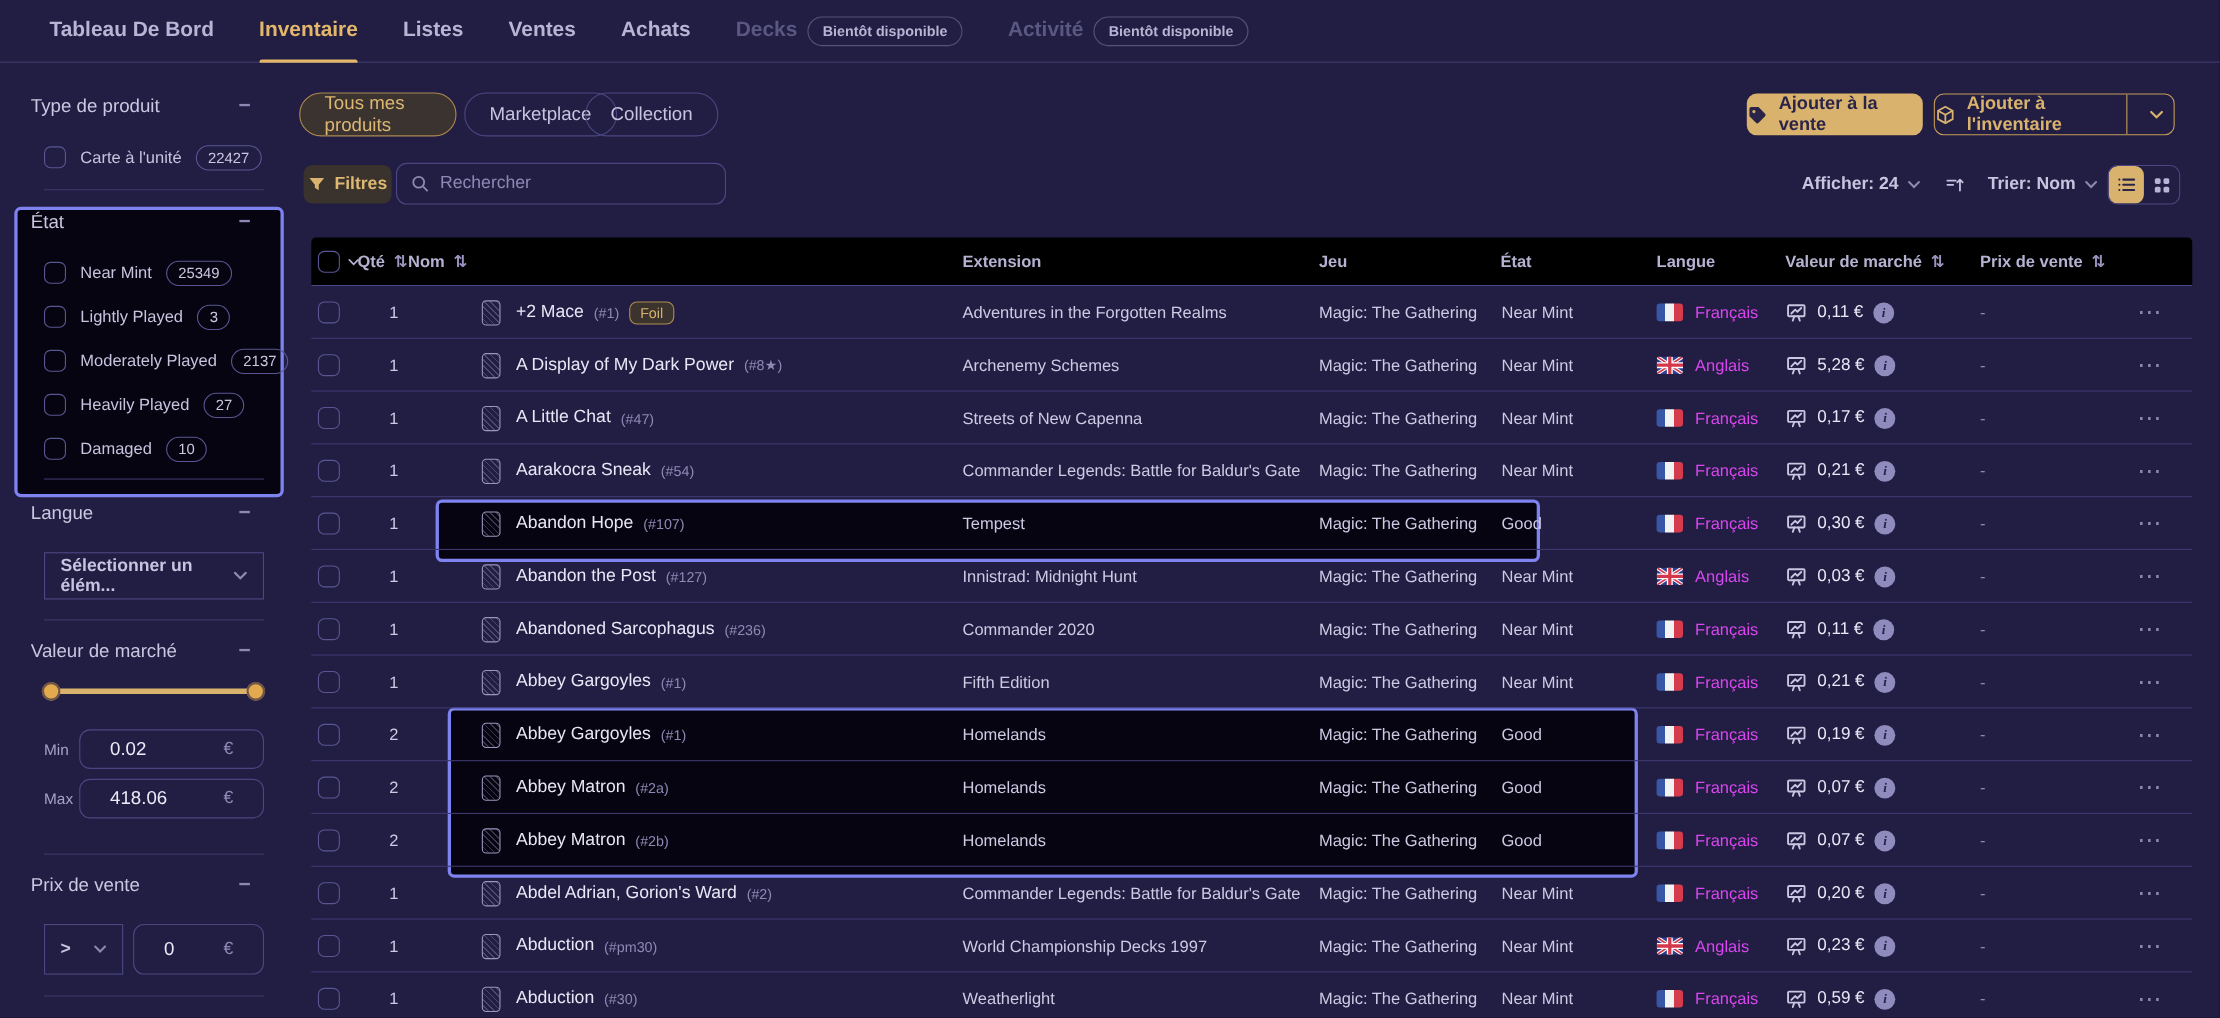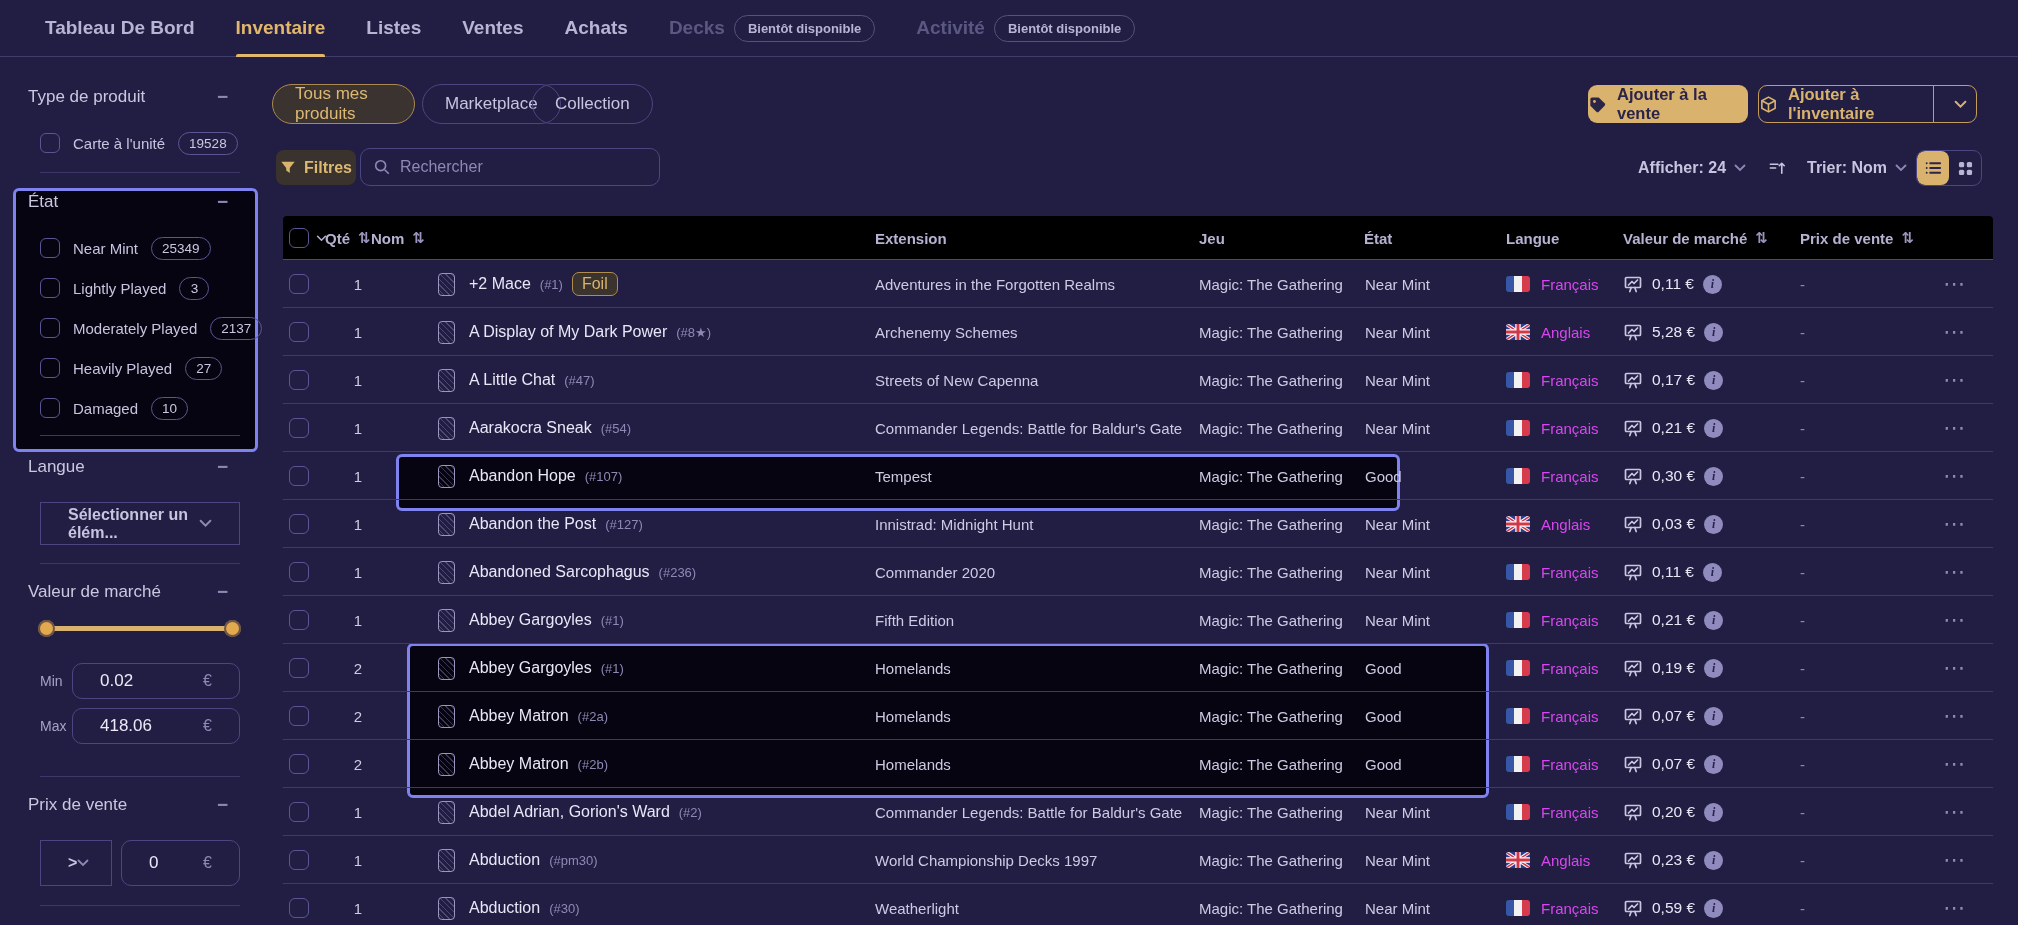--- a/index.html
+++ b/index.html
@@ -20,21 +20,21 @@
   
   .side-title { position:absolute; left:28px; width:200px; display:flex; justify-content:space-between; align-items:center;
                 font-size:17px; font-weight:500; color:#cac7e0; }
   .minus { color:#8d89b5; font-size:19px; font-weight:700; cursor:pointer; }
   .divider { position:absolute; left:40px; width:200px; height:1px; background:#3c3768; }
   .filter-option { display:flex; align-items:center; gap:13px; height:40px; cursor:pointer; }
   .checkbox { width:20px; height:20px; border:1.6px solid #5a5694; border-radius:6px; flex:0 0 auto; }
   .opt-label { font-size:15px; color:#c7c4e0; }
   .count-pill { font-size:13.5px; color:#cac7e0; border:1px solid #5a5694; border-radius:999px; padding:3px 10px; min-width:30px; text-align:center; }
   .select { position:absolute; border:1px solid #4b4681; border-radius:0; display:flex; align-items:center;
-            justify-content:space-between; padding:0 27px; color:#c7c4e0; cursor:pointer; }
+            justify-content:space-between; padding:0 14px; color:#c7c4e0; cursor:pointer; }
   .select .sel-txt { font-size:16px; font-weight:700; }
   .chev { color:#8d89b5; display:inline-flex; }
   .fld { position:absolute; border:1px solid #4b4681; border-radius:10px; display:flex; align-items:center; padding:0 27px; }
   .fld input { flex:1; min-width:0; background:transparent; border:none; outline:none; color:#eceaf8; font-size:17px;
                font-family:"Liberation Sans","DejaVu Sans",sans-serif; }
   .fld .cur { color:#8d89b5; font-size:16px; }
   .mini-label { position:absolute; font-size:14px; color:#a5a2c6; }
   .slider-track { position:absolute; left:46px; top:626px; width:187px; height:5px; background:#d9b26e; border-radius:3px; }
   .slider-handle { position:absolute; top:-6px; width:17px; height:17px; border-radius:50%; background:#e2a94e; box-shadow:0 0 0 2px rgba(34,30,67,.6) inset; cursor:pointer; }
 
@@ -72,21 +72,21 @@
   .trow { position:relative; height:48px; border-bottom:1px solid #3d3870; }
   .trow > div { position:absolute; top:0; height:48px; display:flex; align-items:center; }
   .c-check { left:6px; } .h-chev { left:33px; color:#8d89b5; }
   .c-qty { left:55px; width:40px; justify-content:center; font-size:15px; color:#cdcae4; }
   .c-cardicon { left:155px; }
   .card-glyph { width:17px; height:23px; border:1.5px solid #9a96c0; border-radius:4px;
                 background:repeating-linear-gradient(45deg, transparent 0 3px, rgba(154,150,192,.35) 3px 4px); }
   .c-name { left:186px; gap:9px; }
   .name-txt { font-size:16px; font-weight:500; color:#e9e7f7; white-space:nowrap; }
   .num-txt { font-size:13px; color:#8d89b5; }
-  .foil-badge { font-size:16px; color:#d9b26e; background:#3b332e; border:1px solid #b08d4e; border-radius:7px; padding:2px 9px; }
+  .foil-badge { font-size:13px; color:#d9b26e; background:#3b332e; border:1px solid #b08d4e; border-radius:7px; padding:2px 9px; }
   .c-ext { left:592px; font-size:15px; color:#cdcae4; }
   .c-game { left:916px; font-size:15px; color:#cdcae4; }
   .c-cond { left:1082px; font-size:15px; color:#cdcae4; }
   .c-lang { left:1223px; gap:11px; font-size:15px; color:#d946ef; }
   .flag { width:24px; height:16px; border-radius:3px; overflow:hidden; flex:0 0 auto; display:block; }
   .flag-fr { background:linear-gradient(90deg,#3757a6 0 33%,#f2f2f2 33% 66%,#d63b4d 66% 100%); }
   .c-value { left:1340px; gap:9px; font-size:15.5px; font-weight:500; color:#e9e7f7; }
   .trend-icon { color:#c9c6e2; display:inline-flex; }
   .info-icon { width:19px; height:19px; border-radius:50%; background:#8f8bbd; color:#262350; font-size:12px; font-weight:700;
                font-family:"Liberation Serif",serif; font-style:italic; display:flex; align-items:center; justify-content:center; }
@@ -132,21 +132,21 @@
   <div class="hl-box" style="left:13px; top:188px; width:245px; height:264px;"></div>
 
   <div class="side-title" style="top:86px;">
     <span>Type de produit</span>
     <span class="minus">−</span>
   </div>
   <div class="abs" id="product-options" style="left:40px; top:123px;">
       <div class="filter-option">
     <span class="checkbox"></span>
     <span class="opt-label">Carte à l'unité</span>
-    <span class="count-pill">19528</span>
+    <span class="count-pill">22427</span>
   </div>
     </div>
   <div class="divider" style="top:172px;"></div>
 
   <div class="side-title" style="top:191px;">
     <span>État</span>
     <span class="minus">−</span>
   </div>
   <div class="abs" id="condition-options" style="left:40px; top:228px;">
       <div class="filter-option">

